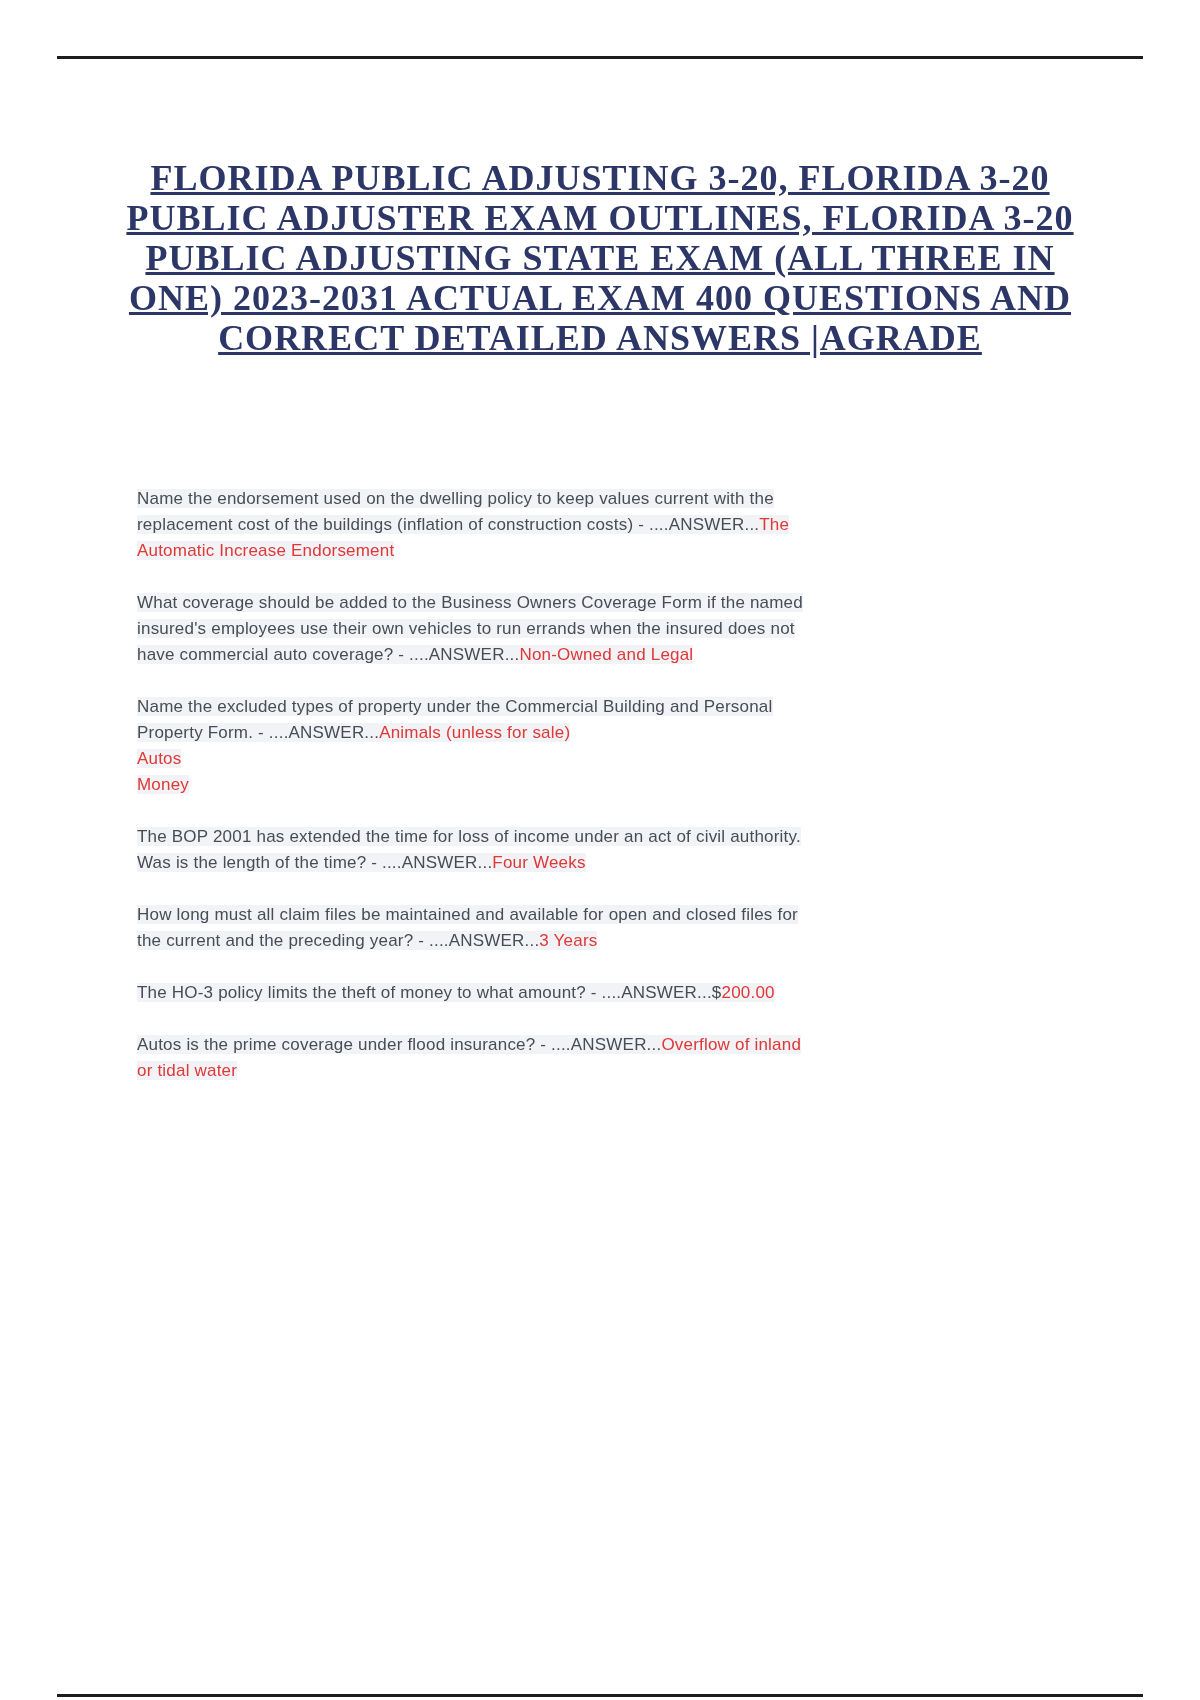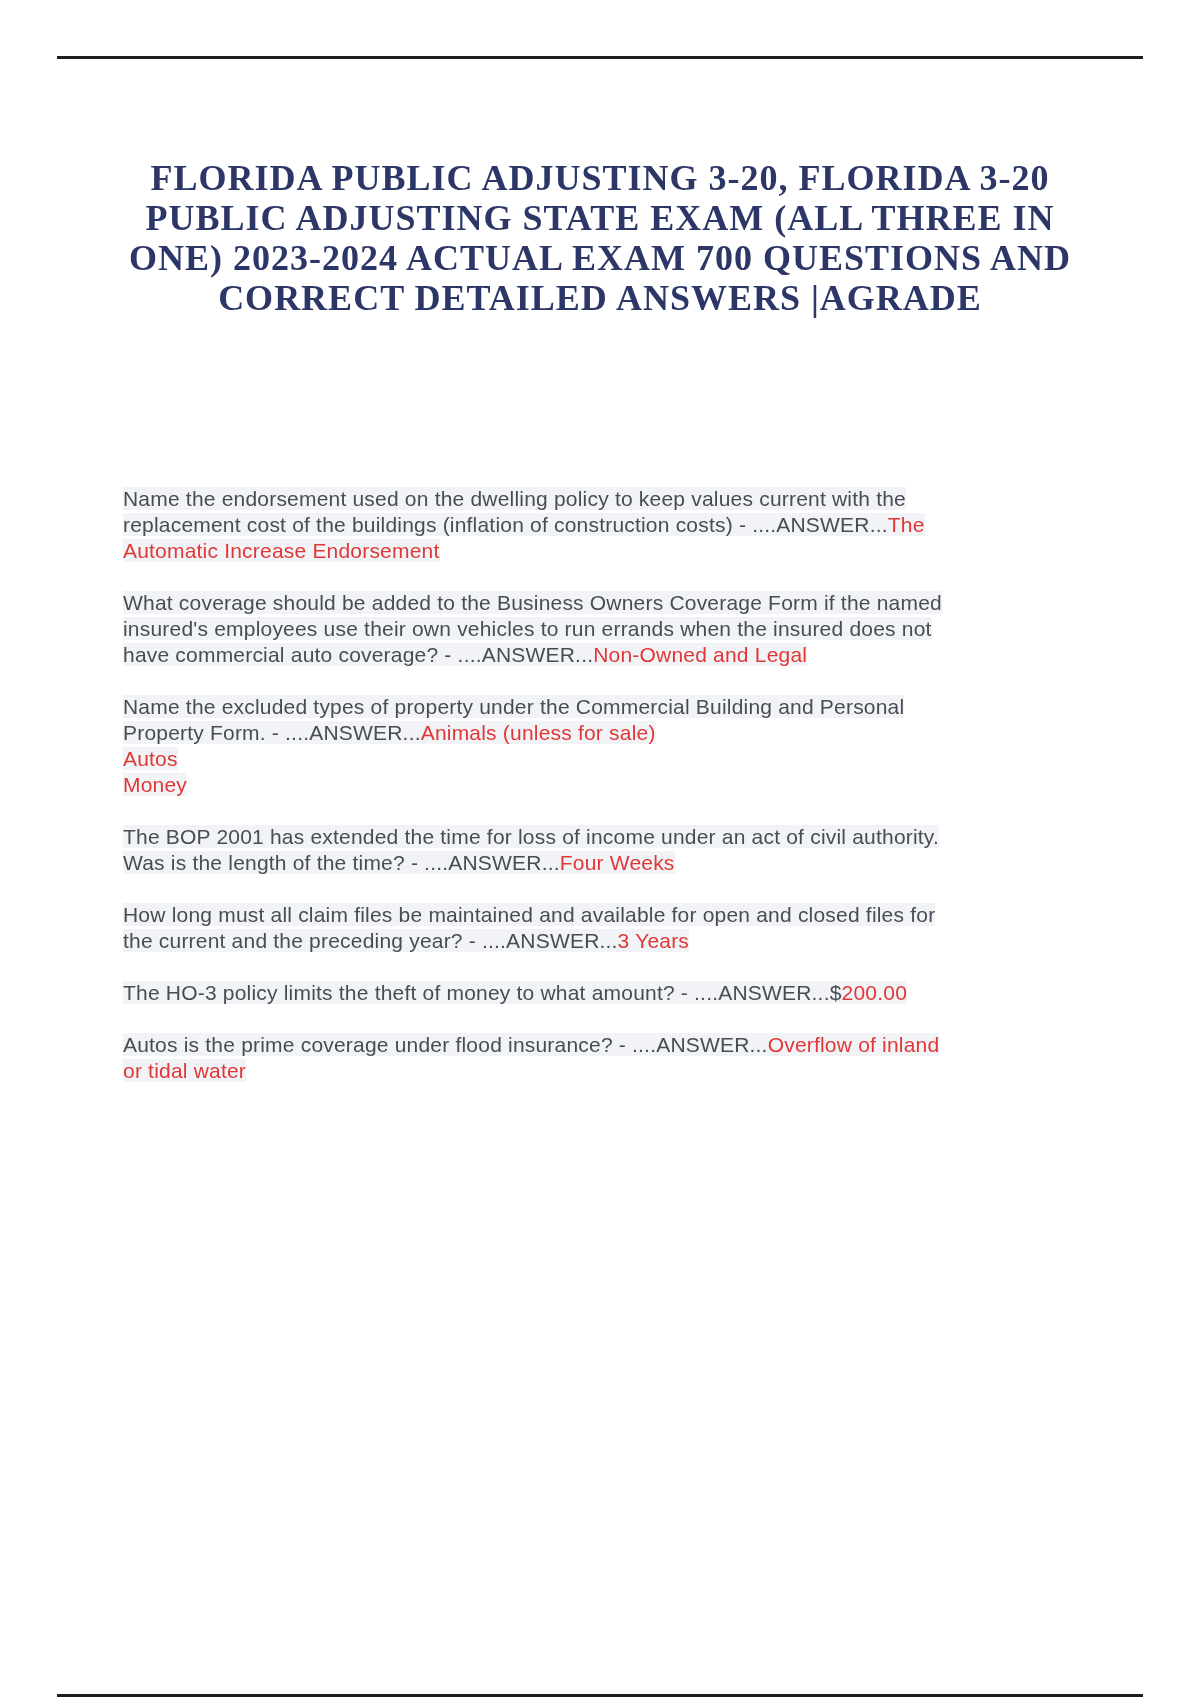--- a/index.html
+++ b/index.html
@@ -31,28 +31,28 @@
     left: 100px;
     right: 100px;
     text-align: center;
     font-family: "Liberation Serif", serif;
     font-weight: 700;
     font-size: 36px;
     line-height: 40px;
     letter-spacing: 1px;
     color: var(--title, #2c3768);
   }
-  .title-line { white-space: nowrap; }
+  .title-line { white-space: nowrap; text-decoration: underline; }
 
   .qa-list {
     position: absolute;
     top: 486px;
-    left: 123px;
+    left: 137px;
     width: 960px;
-    font-size: 21px;
+    font-size: 17px;
     line-height: 26px;
     letter-spacing: 0.2px;
   }
   .qa {
     margin: 0 0 26px 0;
   }
   .qa .q {
     color: var(--question-text, #484d55);
     background: var(--highlight, #f2f3f6);
     white-space: pre-wrap;
@@ -65,22 +65,23 @@
 </style>
 </head>
 <body>
 
 <div class="page">
 
   <div class="rule rule-top"></div>
 
   <div class="title-block">
     <div class="title-line">FLORIDA PUBLIC ADJUSTING 3-20, FLORIDA 3-20</div>
+    <div class="title-line">PUBLIC ADJUSTER EXAM OUTLINES, FLORIDA 3-20</div>
     <div class="title-line">PUBLIC ADJUSTING STATE EXAM (ALL THREE IN</div>
-    <div class="title-line">ONE) 2023-2024 ACTUAL EXAM 700 QUESTIONS AND</div>
+    <div class="title-line">ONE) 2023-2031 ACTUAL EXAM 400 QUESTIONS AND</div>
     <div class="title-line">CORRECT DETAILED ANSWERS |AGRADE</div>
   </div>
 
   <div class="qa-list">
     <p class="qa"><span class="q">Name the endorsement used on the dwelling policy to keep values current with the
 replacement cost of the buildings (inflation of construction costs) - ....ANSWER...</span><span class="a">The
 Automatic Increase Endorsement</span></p>
     <p class="qa"><span class="q">What coverage should be added to the Business Owners Coverage Form if the named
 insured's employees use their own vehicles to run errands when the insured does not
 have commercial auto coverage? - ....ANSWER...</span><span class="a">Non-Owned and Legal</span></p>

